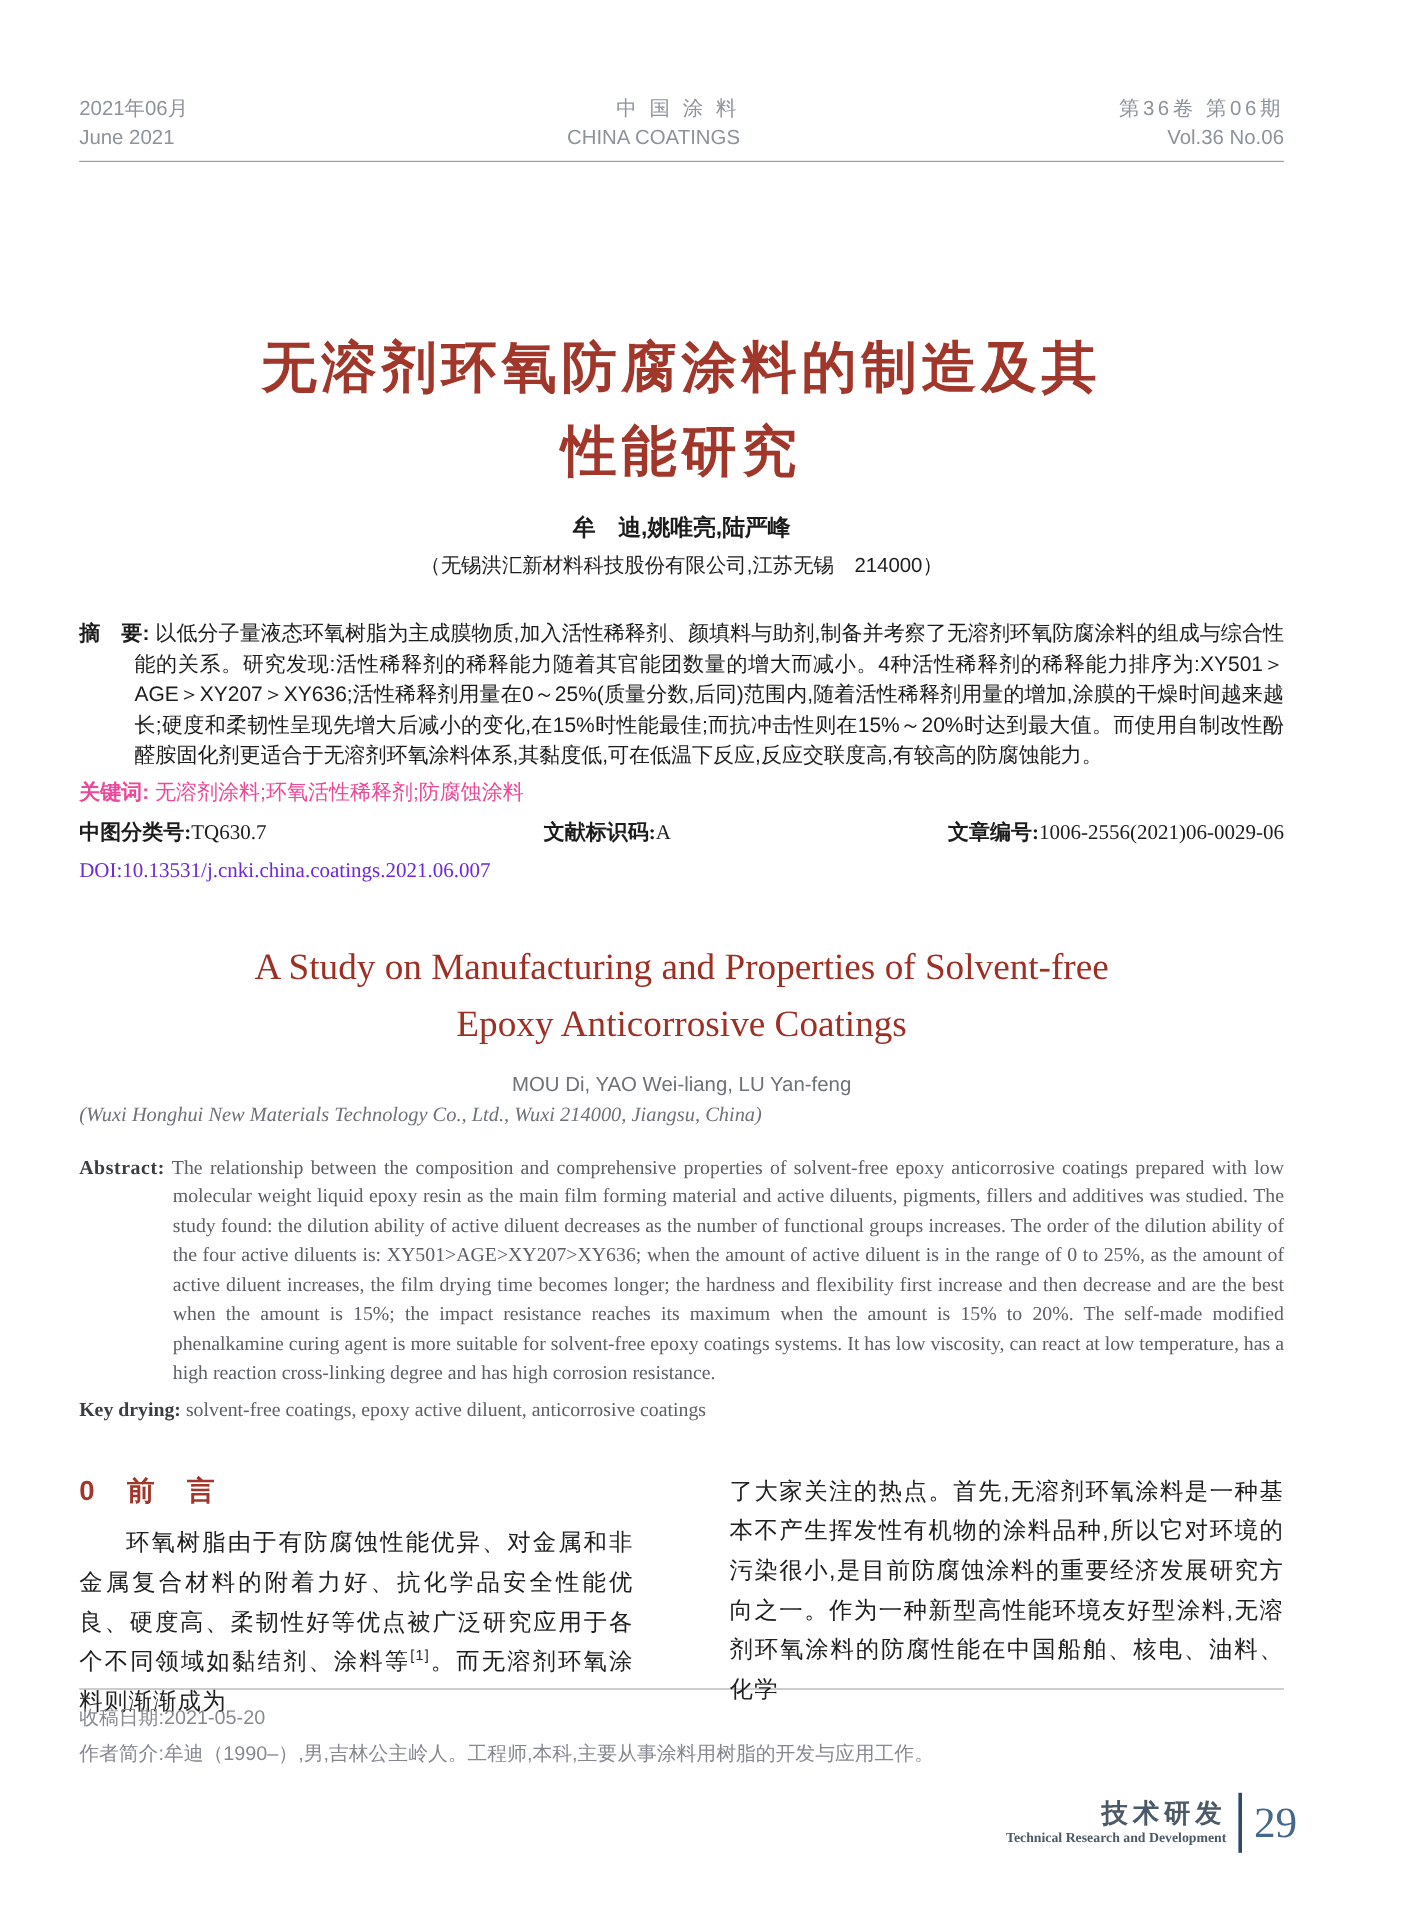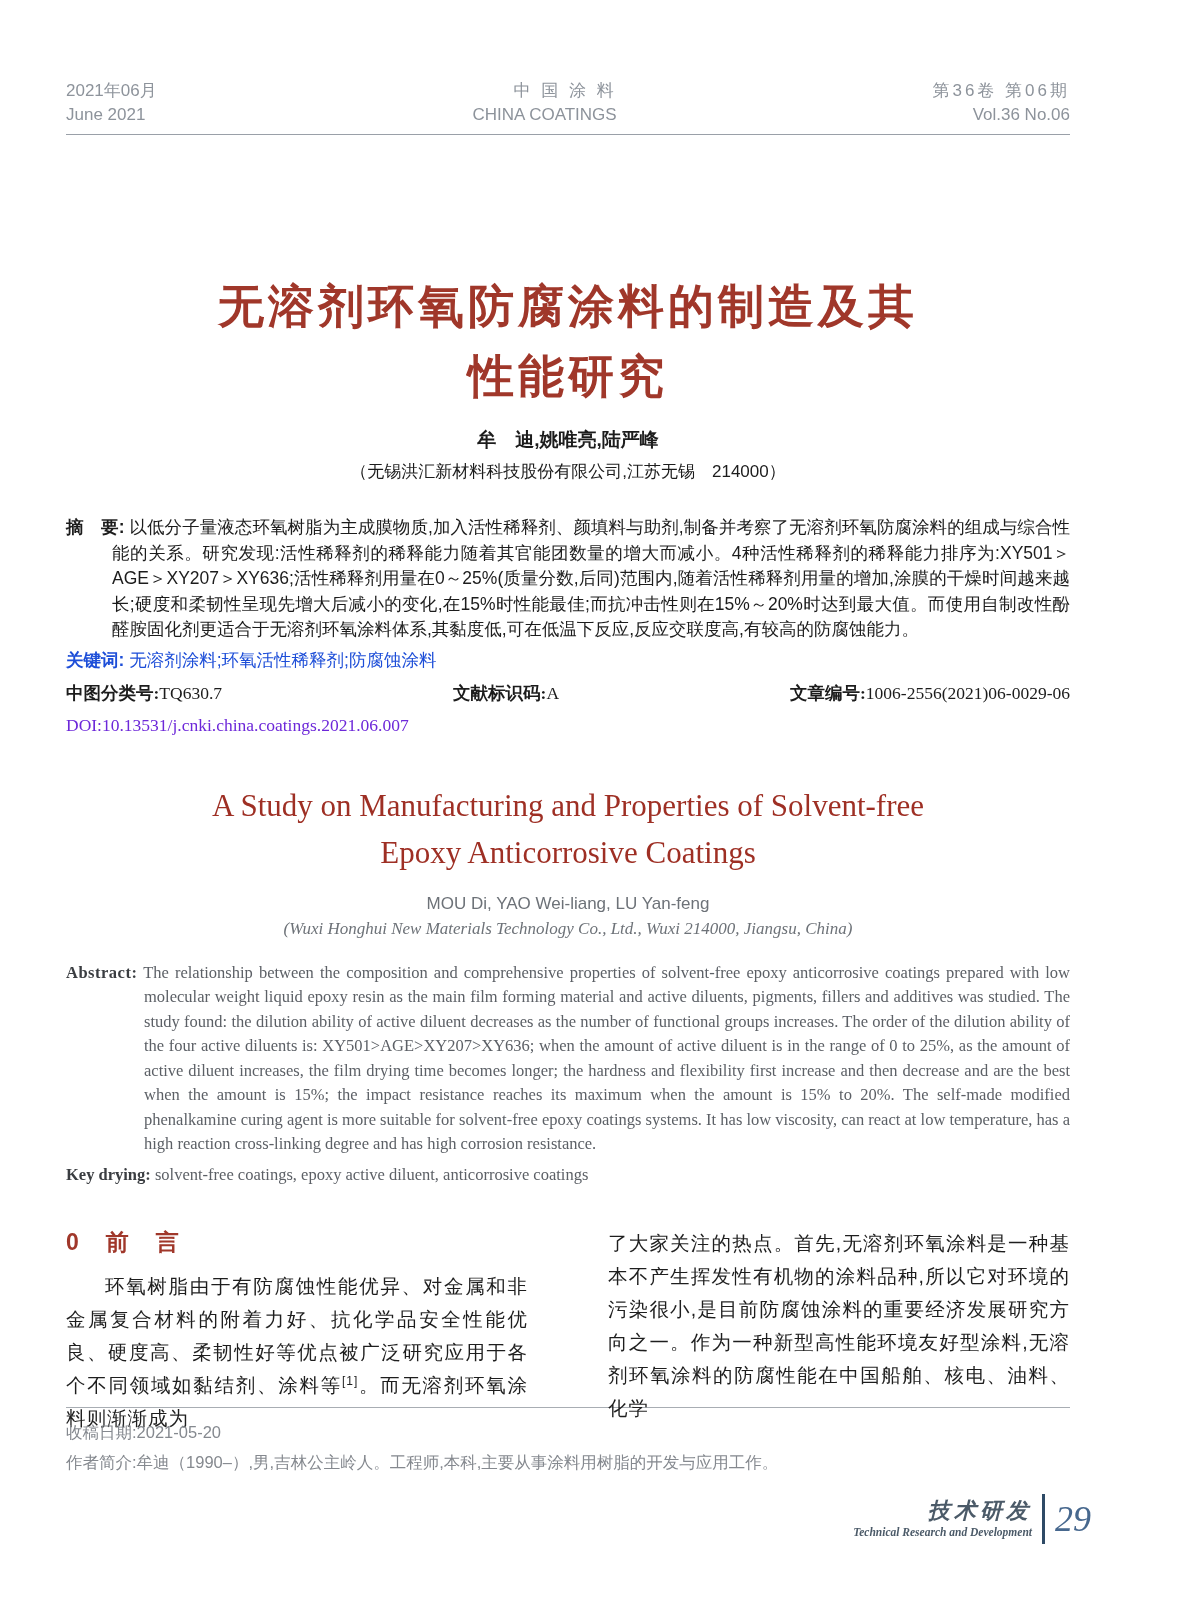--- a/index.html
+++ b/index.html
@@ -31,36 +31,36 @@
   }
   .cn-authors { margin-top:16px; text-align:center; font-size:19px; font-weight:bold; color:#1c1c1c; }
   .cn-affil   { margin-top:7px;  text-align:center; font-size:17px; color:#1c1c1c; }
   
   .cn-abs {
     margin-top:32px; font-size:17.5px; line-height:25.5px;
     text-align:justify; color:#1c1c1c;
     padding-left:46px; text-indent:-46px;
   }
   .cn-abs b, .cn-kw b { font-weight:bold; }
-  .cn-kw { margin-top:5px; font-size:17.5px; color:#1d4ed8; }
+  .cn-kw { margin-top:5px; font-size:17.5px; color:#ec4899; }
   .clc-row {
     margin-top:9px; display:flex; justify-content:space-between;
     font-size:17.5px; color:#1c1c1c;font-family:Liberation Serif, serif;
   }
   .clc-row b { font-weight:bold; }
   .doi { margin-top:10px; font-family:"Liberation Serif", serif; font-size:17.5px; color:#6d28d9; }
   
   .en-title {
     margin-top:46px; text-align:center;
     font-family:"Liberation Serif", serif; font-weight:normal;
     color:#9E2F24; font-size:31px; line-height:47px;
   }
   .en-authors { margin-top:18px; text-align:center; font-size:17px; color:#6d7278; }
   .en-affil {
-    margin-top:5px; text-align:center; font-size:17px; color:#6d7278;
+    margin-top:5px; text-align:left; font-size:17px; color:#6d7278;
     font-family:"Liberation Serif", serif; font-style:italic;
   }
   .en-abs {
     margin-top:22px;
     font-family:"Liberation Serif", serif;
     font-size:16.5px; line-height:24.5px; text-align:justify;
     color:#5c6066;
     padding-left:78px; text-indent:-78px;
   }
   .en-abs b { color:#3a3d41; letter-spacing:0.5px; }
@@ -82,22 +82,22 @@
   }
   .indent { text-indent:2em; }
   .body-p sup { font-size:12px; vertical-align:super; line-height:0; }
   
   .footnote {
     margin-top:8px; border-top:1.5px solid #a8adb3; padding-top:9px;
     color:#85898f; font-size:16.5px; line-height:30px;
   }
   
   .pagefoot {
-    position:absolute; right:96px; top:1494px;
-    display:flex; align-items:center;font-style:italic;
+    position:absolute; right:106px; top:1494px;
+    display:flex; align-items:center;
   }
   .pf-col { text-align:right; padding-right:10px; }
   .pf-cn { color:#4b5a68; font-weight:bold; font-size:22px; letter-spacing:4px; line-height:26px; }
   .pf-en { color:#4b5a68; font-weight:bold; font-size:11.5px; font-family:"Liberation Serif", serif; line-height:16px; }
   .pf-bar { width:3px; height:50px; background:#2e4a66; }
   .pf-num {
     color:#47688E; font-family:"Liberation Serif", serif;
     font-size:36px; padding-left:10px; line-height:50px;
   }
 </style>

